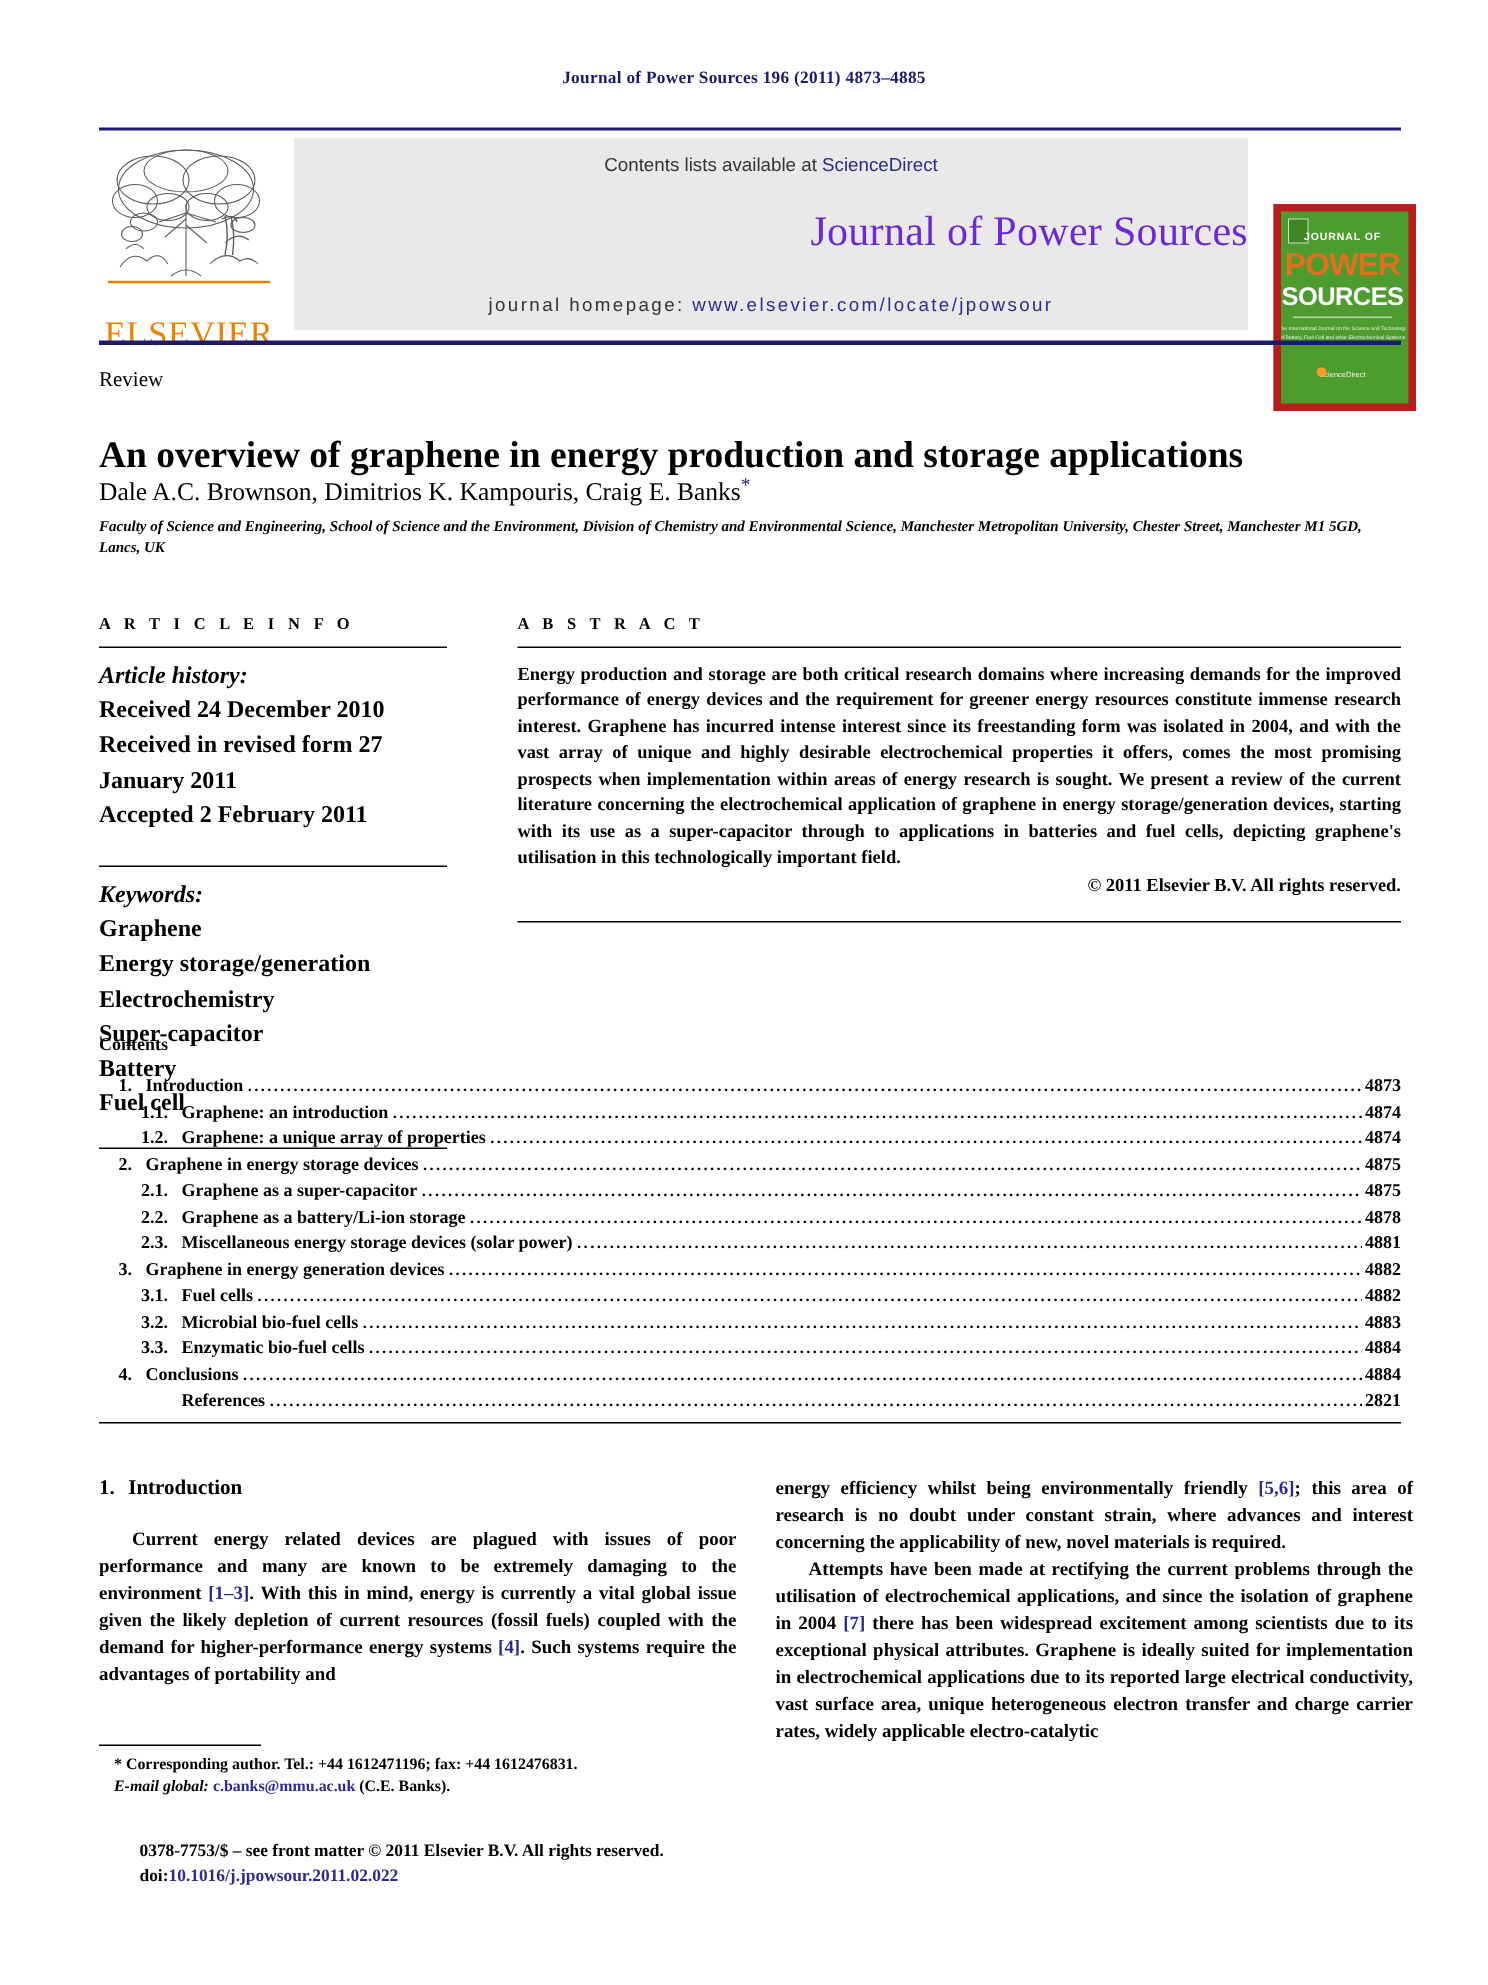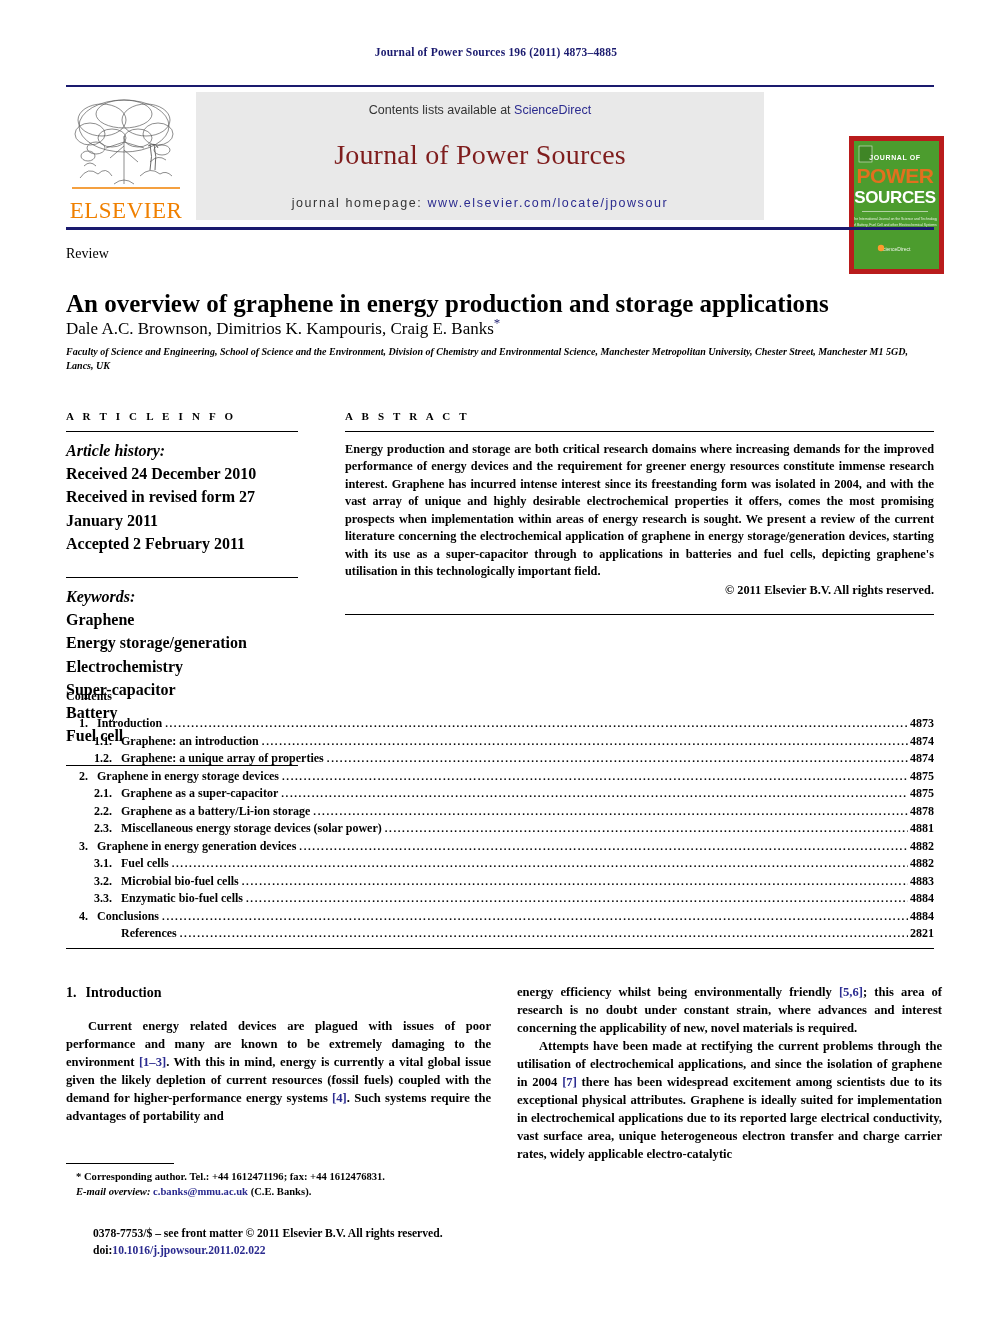--- a/index.html
+++ b/index.html
@@ -49,42 +49,42 @@
     width: 120px; height: 128px;
   }
   .tree-svg { display:block; }
   .elsevier-word {
     text-align: center;
     font-family: "Liberation Serif", serif;
     font-size: 23px;
     letter-spacing: 0.5px;
     color: #F08000;
     line-height: 1;
-    margin-top: 3px;
+    margin-top: 15px;
   }
 
   .masthead-center {
     position: absolute;
     left: 196px; top: 92px;
-    width: 568px; height: 128px;
+    width: 636px; height: 128px;
     background: #e9e9e9;
   }
   .contents-line {
     text-align: center;
     font-family: "Liberation Sans", sans-serif;
     font-size: 12.5px;
     color: #333333;
     padding-top: 11px;
   }
   .sciencedirect { color: #2b2b8f; }
   .journal-name {
-    text-align: center;
+    text-align: right;
     font-family: "Liberation Serif", serif;
     font-size: 28px;
-    color: #7f1d1d;
+    color: #6d28d9;
     margin-top: 22px;
     letter-spacing: 0.2px;
   }
   .homepage-line {
     text-align: center;
     font-family: "Liberation Sans", sans-serif;
     font-size: 12.5px;
     color: #333333;
     margin-top: 25px;
     letter-spacing: 1.6px;
@@ -494,21 +494,21 @@
   </div>
 
   <div class="body-col col-right">
     <p class="cont"><span>energy efficiency whilst being environmentally friendly </span><span class="cite">[5,6]</span><span>; this area of research is no doubt under constant strain, where advances and interest concerning the applicability of new, novel materials is required.</span></p>
     <p><span>Attempts have been made at rectifying the current problems through the utilisation of electrochemical applications, and since the isolation of graphene in 2004 </span><span class="cite">[7]</span><span> there has been widespread excitement among scientists due to its exceptional physical attributes. Graphene is ideally suited for implementation in electrochemical applications due to its reported large electrical conductivity, vast surface area, unique heterogeneous electron transfer and charge carrier rates, widely applicable electro-catalytic</span></p>
   </div>
 
   <div class="foot-rule"></div>
   <div class="footnote">
     <span class="ind">* Corresponding author. Tel.: +44 1612471196; fax: +44 1612476831.</span>
-    <span class="ind"><span class="it">E-mail overview:</span> <span class="link">c.banks@mmu.ac.uk</span> <span>(C.E. Banks).</span></span>
+    <span class="ind"><span class="it">E-mail global:</span> <span class="link">c.banks@mmu.ac.uk</span> <span>(C.E. Banks).</span></span>
   </div>
 
   <div class="imprint">
     <div>0378-7753/$ – see front matter © 2011 Elsevier B.V. All rights reserved.</div>
     <div><span>doi:</span><span class="link">10.1016/j.jpowsour.2011.02.022</span></div>
   </div>
 
 </div>
 
 </body></html>

